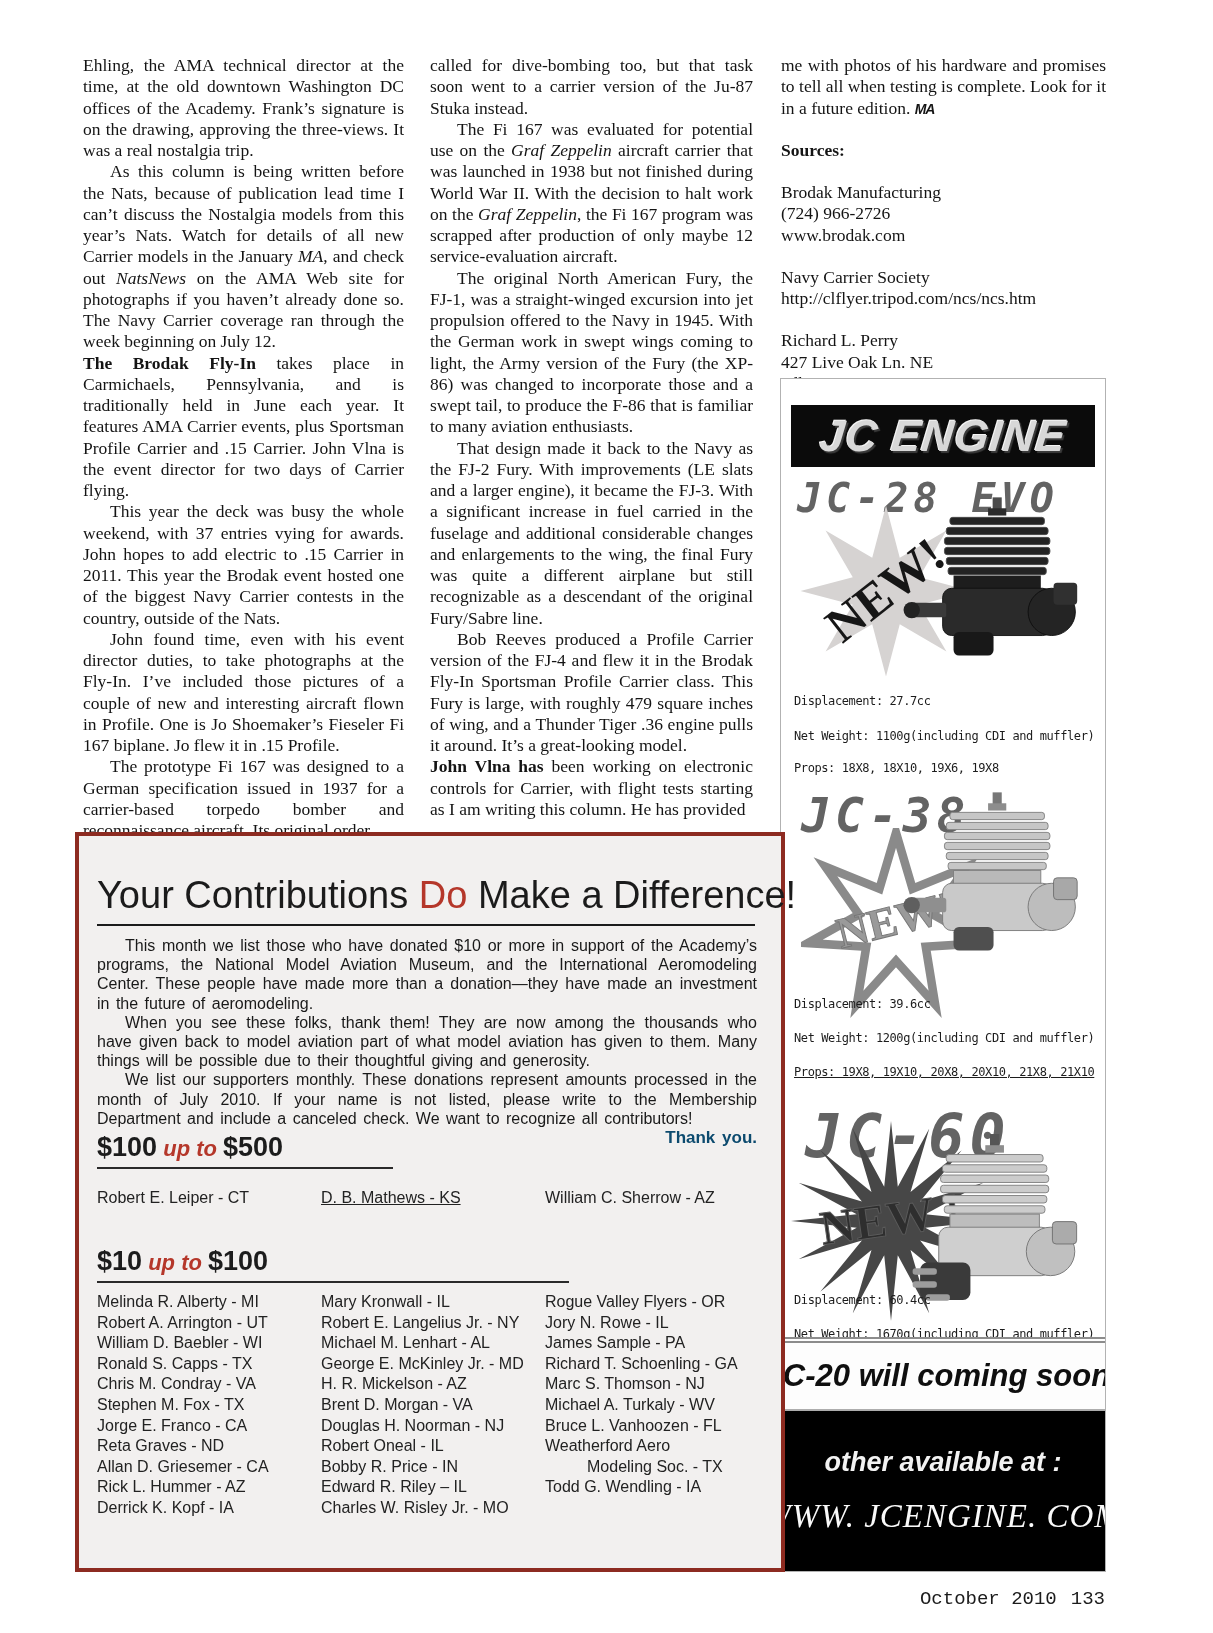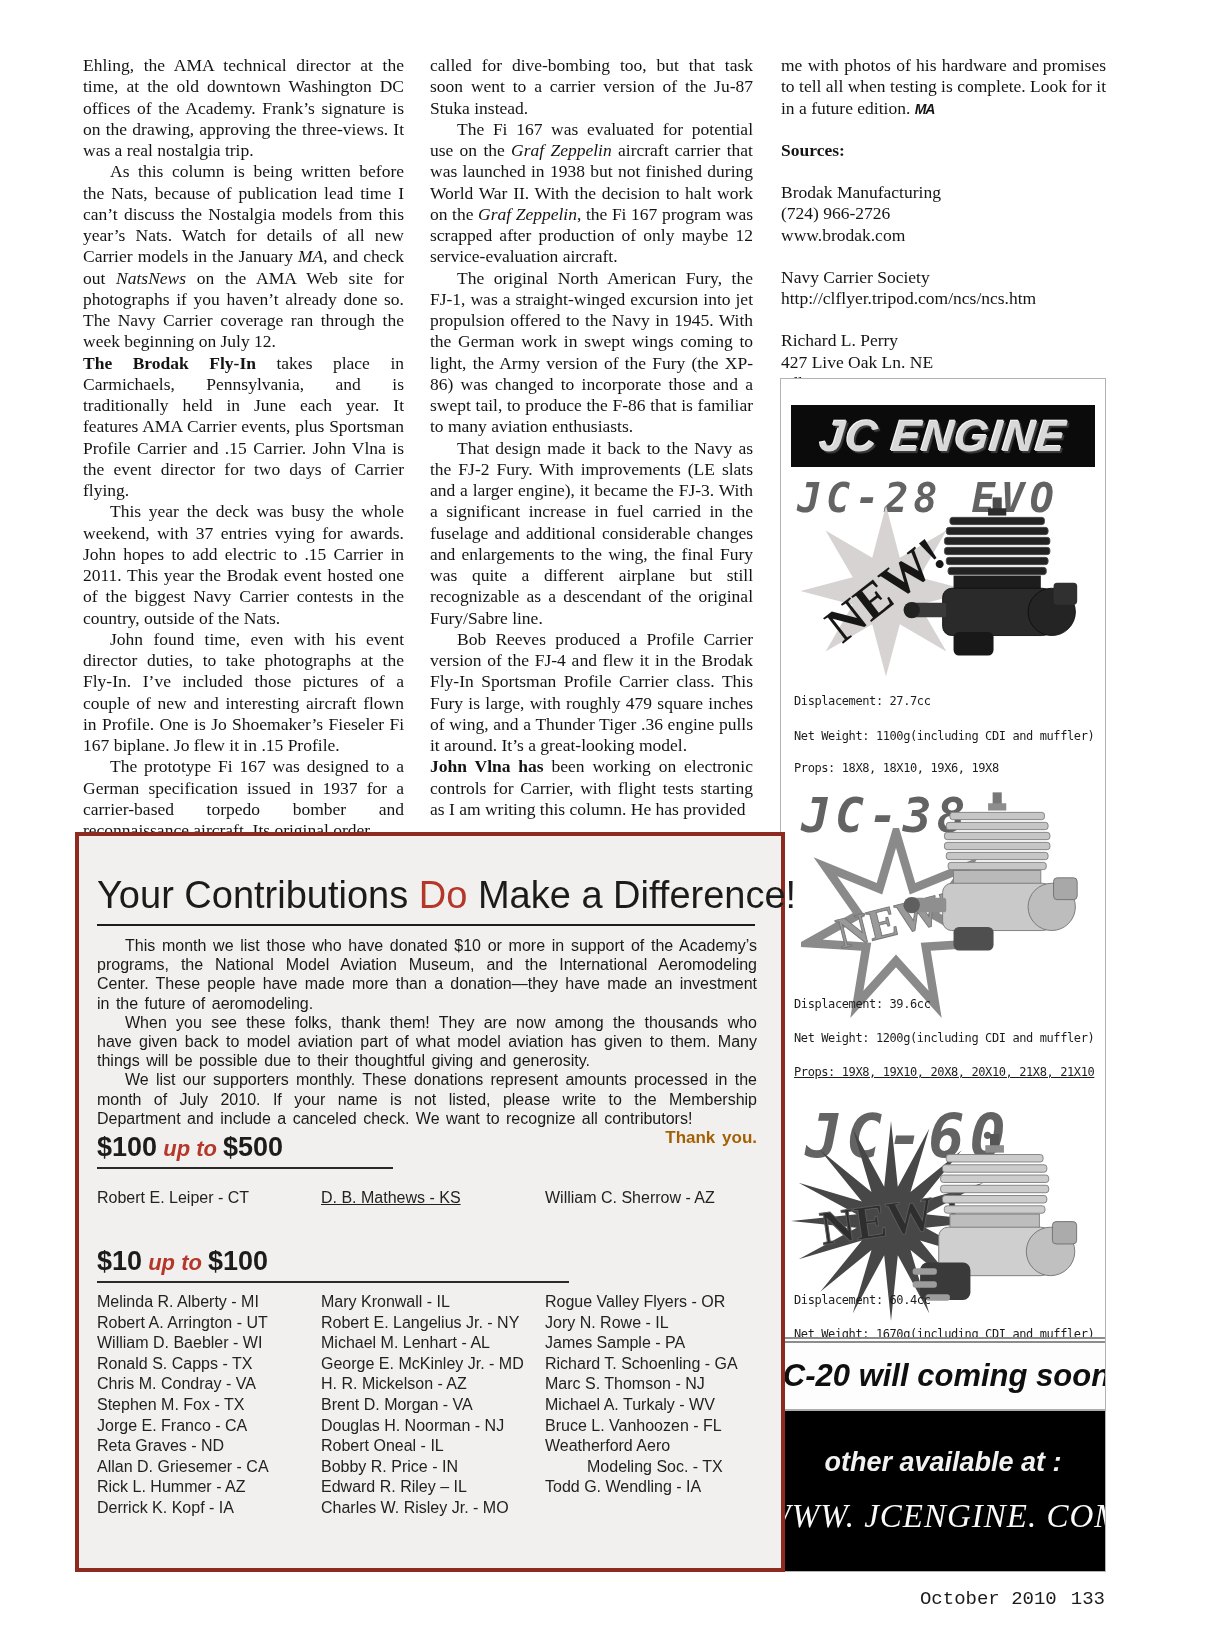--- a/index.html
+++ b/index.html
@@ -45,21 +45,21 @@
                 color:#fafafa;letter-spacing:1px;white-space:nowrap;}
   
   #contrib{position:absolute;left:75px;top:832px;width:702px;height:732px;
            border:4px solid #8d2b21;background:#f2f0ef;font-family:"Liberation Sans",sans-serif;}
   .c-title{position:absolute;left:18px;top:38px;width:658px;border-bottom:2px solid #1b1b1b;
            padding-bottom:7px;font-size:38px;color:#1b1b1b;white-space:nowrap;}
   .c-title .do{color:#b5372a;}
   .c-body{position:absolute;left:18px;top:100px;width:660px;font-size:16px;line-height:1.2;
           color:#191919;text-align:justify;word-spacing:2px;}
   .c-body p{margin:0;text-indent:28px;}
-  .c-thanks{text-align:right;font-weight:bold;color:#a16207;font-size:17px;text-indent:0 !important;}
+  .c-thanks{text-align:right;font-weight:bold;color:#0c4a6e;font-size:17px;text-indent:0 !important;}
   .tier-head{position:absolute;left:18px;border-bottom:2px solid #2a2a2a;padding-bottom:4px;
              font-weight:bold;font-size:27px;color:#1c1c1c;white-space:nowrap;}
   .tier-head .upto{color:#b5372a;font-style:italic;font-size:22px;}
   .namecol{position:absolute;font-size:16px;line-height:20.6px;color:#222;white-space:nowrap;}
   .name-ind{padding-left:42px;}
   
   #footer{position:absolute;left:700px;top:1588px;width:405px;text-align:right;
           font-family:Liberation Mono, monospace;font-size:19px;color:#1b1b1b;}
   #footer .pg{margin-left:14px;}
 </style>

